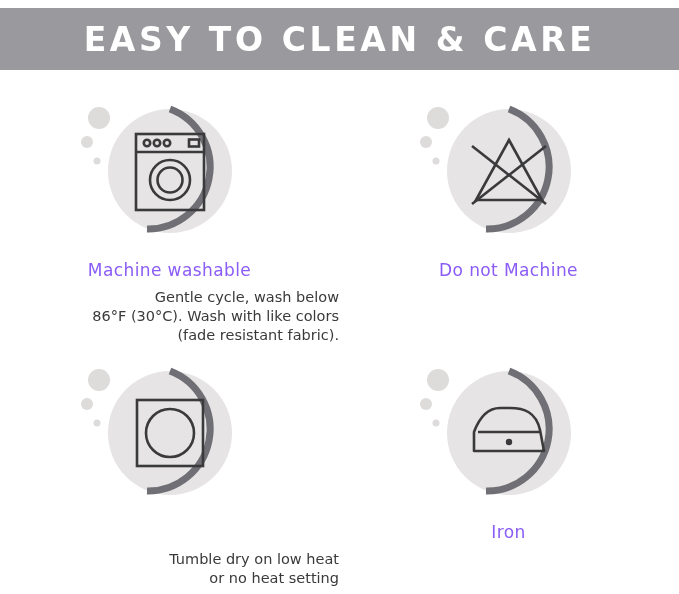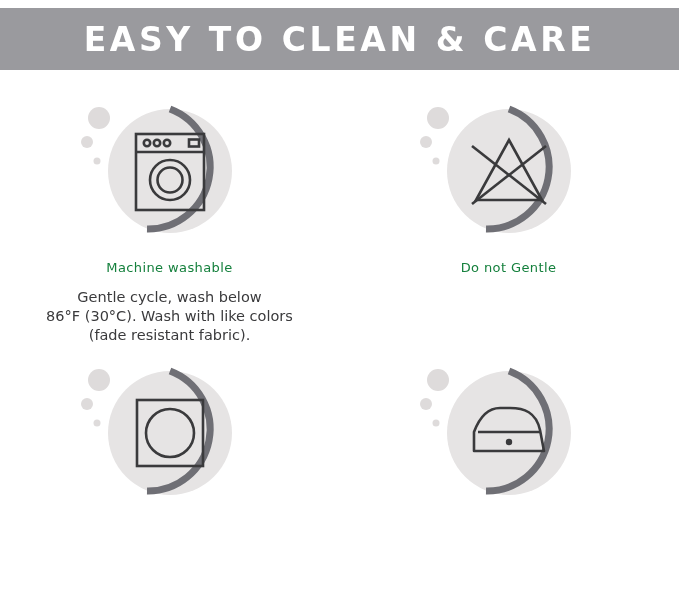--- a/index.html
+++ b/index.html
@@ -66,31 +66,31 @@
     height: 180px;
   }
   .art svg { display: block; }
 
   .label {
     position: absolute;
     left: 0;
     right: 0;
     top: 186px;
     text-align: center;
-    font-size: 13px;
-    color: #15803d;
+    font-size: 17px;
+    color: #8b5cf6;
     font-family: "DejaVu Sans", sans-serif;
     letter-spacing: 0.4px;
   }
   .desc {
     position: absolute;
     left: 0;
     right: 0;
     top: 214px;
-    text-align: center;
+    text-align: right;
     font-size: 14.5px;
     line-height: 19px;
     color: #3a3a3c;
     font-family: "DejaVu Sans", sans-serif;
     white-space: pre-line;
   }
 </style>
 </head>
 <body>
 
@@ -141,53 +141,56 @@
           <circle cx="95" cy="83" r="62" fill="#e6e4e4"></circle>
           <path d="M 95 21 A 62 62 0 0 1 72 141" fill="none" stroke="#6f6f75" stroke-width="7" stroke-linecap="butt"></path>
 
           <g stroke="#3a3a3c" stroke-width="2.6" fill="none">
             <path d="M 95 52 L 128 112 L 62 112 Z"></path>
             <line x1="58" y1="58" x2="132" y2="116"></line>
             <line x1="132" y1="58" x2="58" y2="116"></line>
           </g>
         </svg>
       </div>
-      <div class="label">Do not Gentle</div>
+      <div class="label">Do not Machine</div>
     </div>
 
     <div class="cell c2">
       <div class="art">
         <svg width="190" height="180" viewBox="0 0 190 180" xmlns="http://www.w3.org/2000/svg">
           <circle cx="24" cy="30" r="11" fill="#dedbdb"></circle>
           <circle cx="12" cy="54" r="6" fill="#dedbdb"></circle>
           <circle cx="22" cy="73" r="3.5" fill="#dedbdb"></circle>
           <circle cx="95" cy="83" r="62" fill="#e6e4e4"></circle>
           <path d="M 95 21 A 62 62 0 0 1 72 141" fill="none" stroke="#6f6f75" stroke-width="7" stroke-linecap="butt"></path>
 
           <g stroke="#3a3a3c" stroke-width="2.6" fill="none">
             <rect x="62" y="50" width="66" height="66"></rect>
             <circle cx="95" cy="83" r="24"></circle>
           </g>
         </svg>
       </div>
+      <div class="desc">Tumble dry on low heat
+or no heat setting</div>
     </div>
 
     <div class="cell c3">
       <div class="art">
         <svg width="190" height="180" viewBox="0 0 190 180" xmlns="http://www.w3.org/2000/svg">
           <circle cx="24" cy="30" r="11" fill="#dedbdb"></circle>
           <circle cx="12" cy="54" r="6" fill="#dedbdb"></circle>
           <circle cx="22" cy="73" r="3.5" fill="#dedbdb"></circle>
           <circle cx="95" cy="83" r="62" fill="#e6e4e4"></circle>
           <path d="M 95 21 A 62 62 0 0 1 72 141" fill="none" stroke="#6f6f75" stroke-width="7" stroke-linecap="butt"></path>
 
           <g stroke="#3a3a3c" stroke-width="2.6" fill="none" stroke-linejoin="round">
             <path d="M 60 101 L 130 101 L 126 80 C 122 62 110 58 96 58 L 86 58 C 74 58 66 66 60 82 Z"></path>
             <line x1="64" y1="82" x2="126" y2="82"></line>
             <circle cx="95" cy="92" r="3.2" fill="#3a3a3c" stroke="none"></circle>
           </g>
         </svg>
       </div>
+      <div class="label">Iron</div>
       <div class="desc"></div>
     </div>
 
   </div>
 </div>
 
 </body></html>

